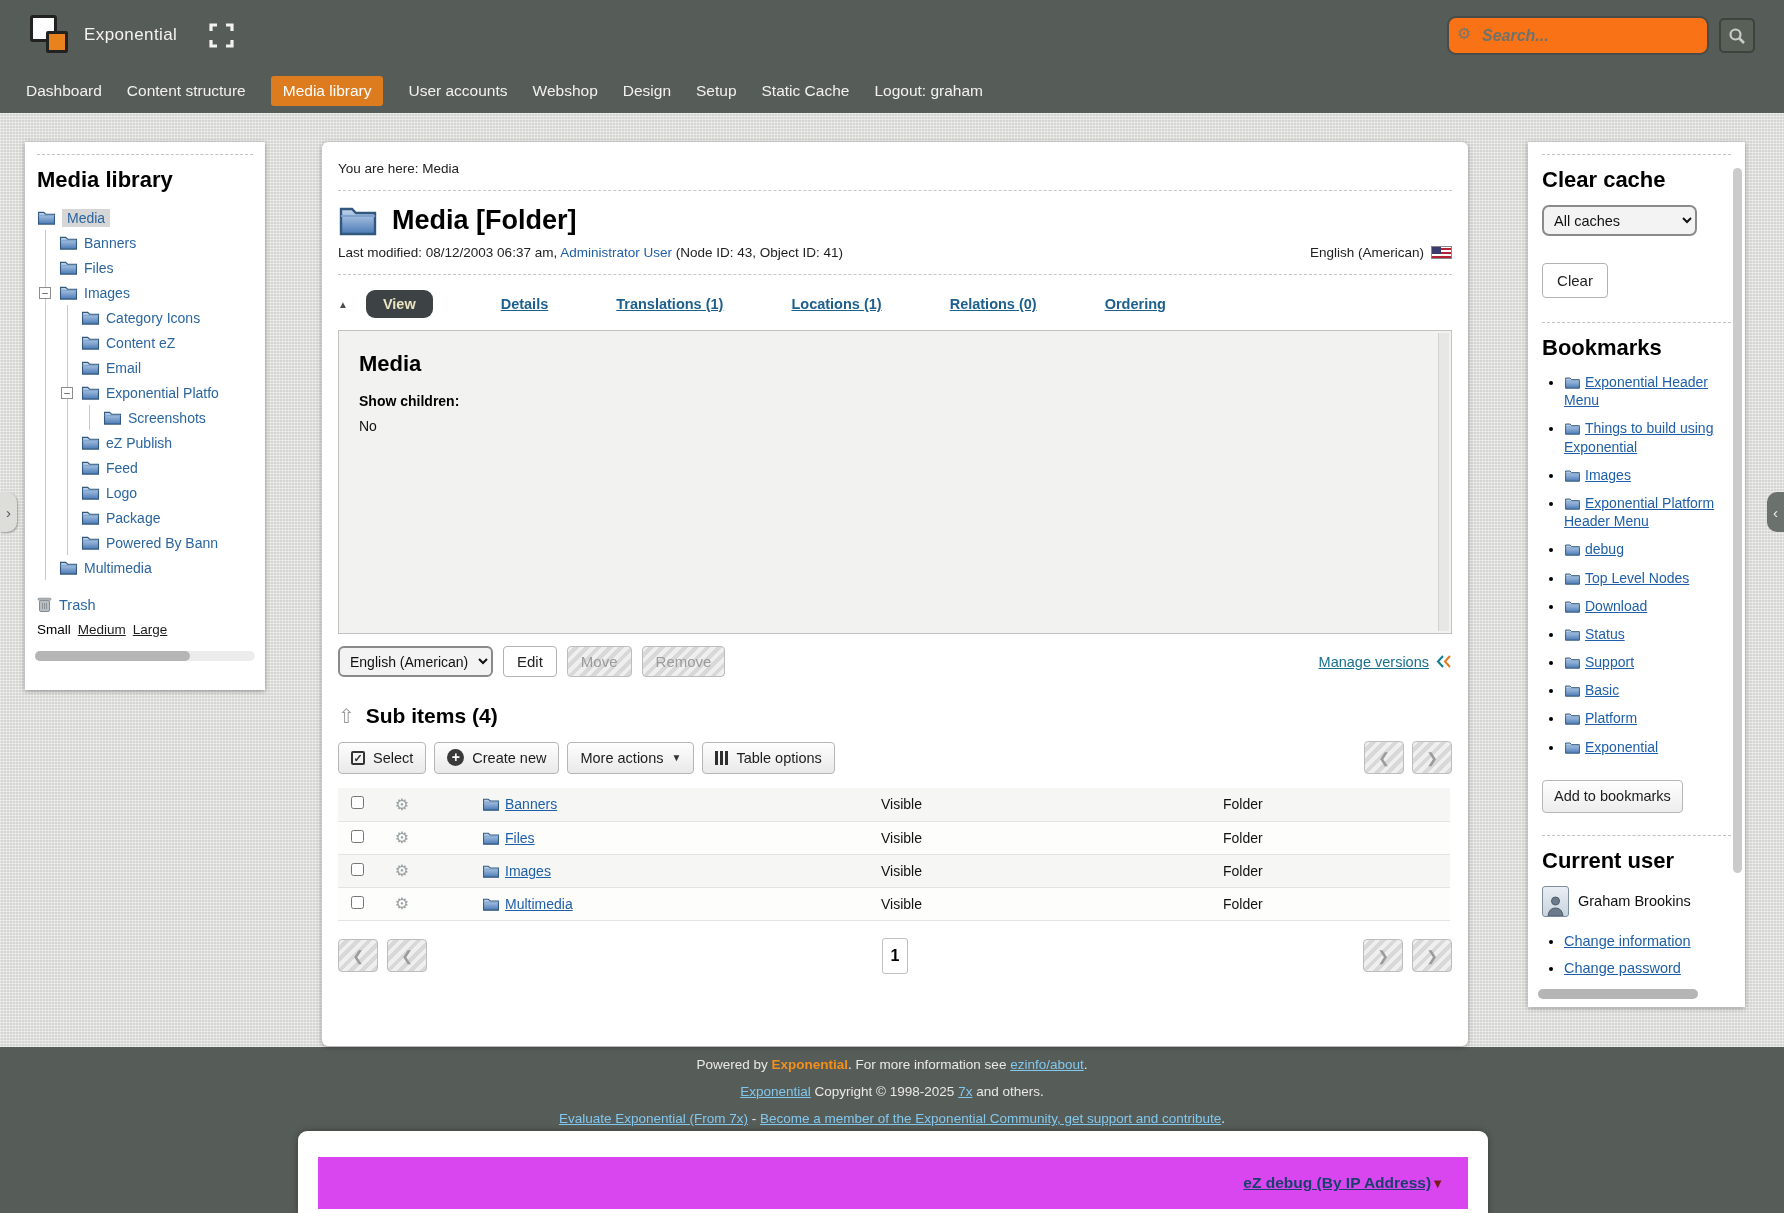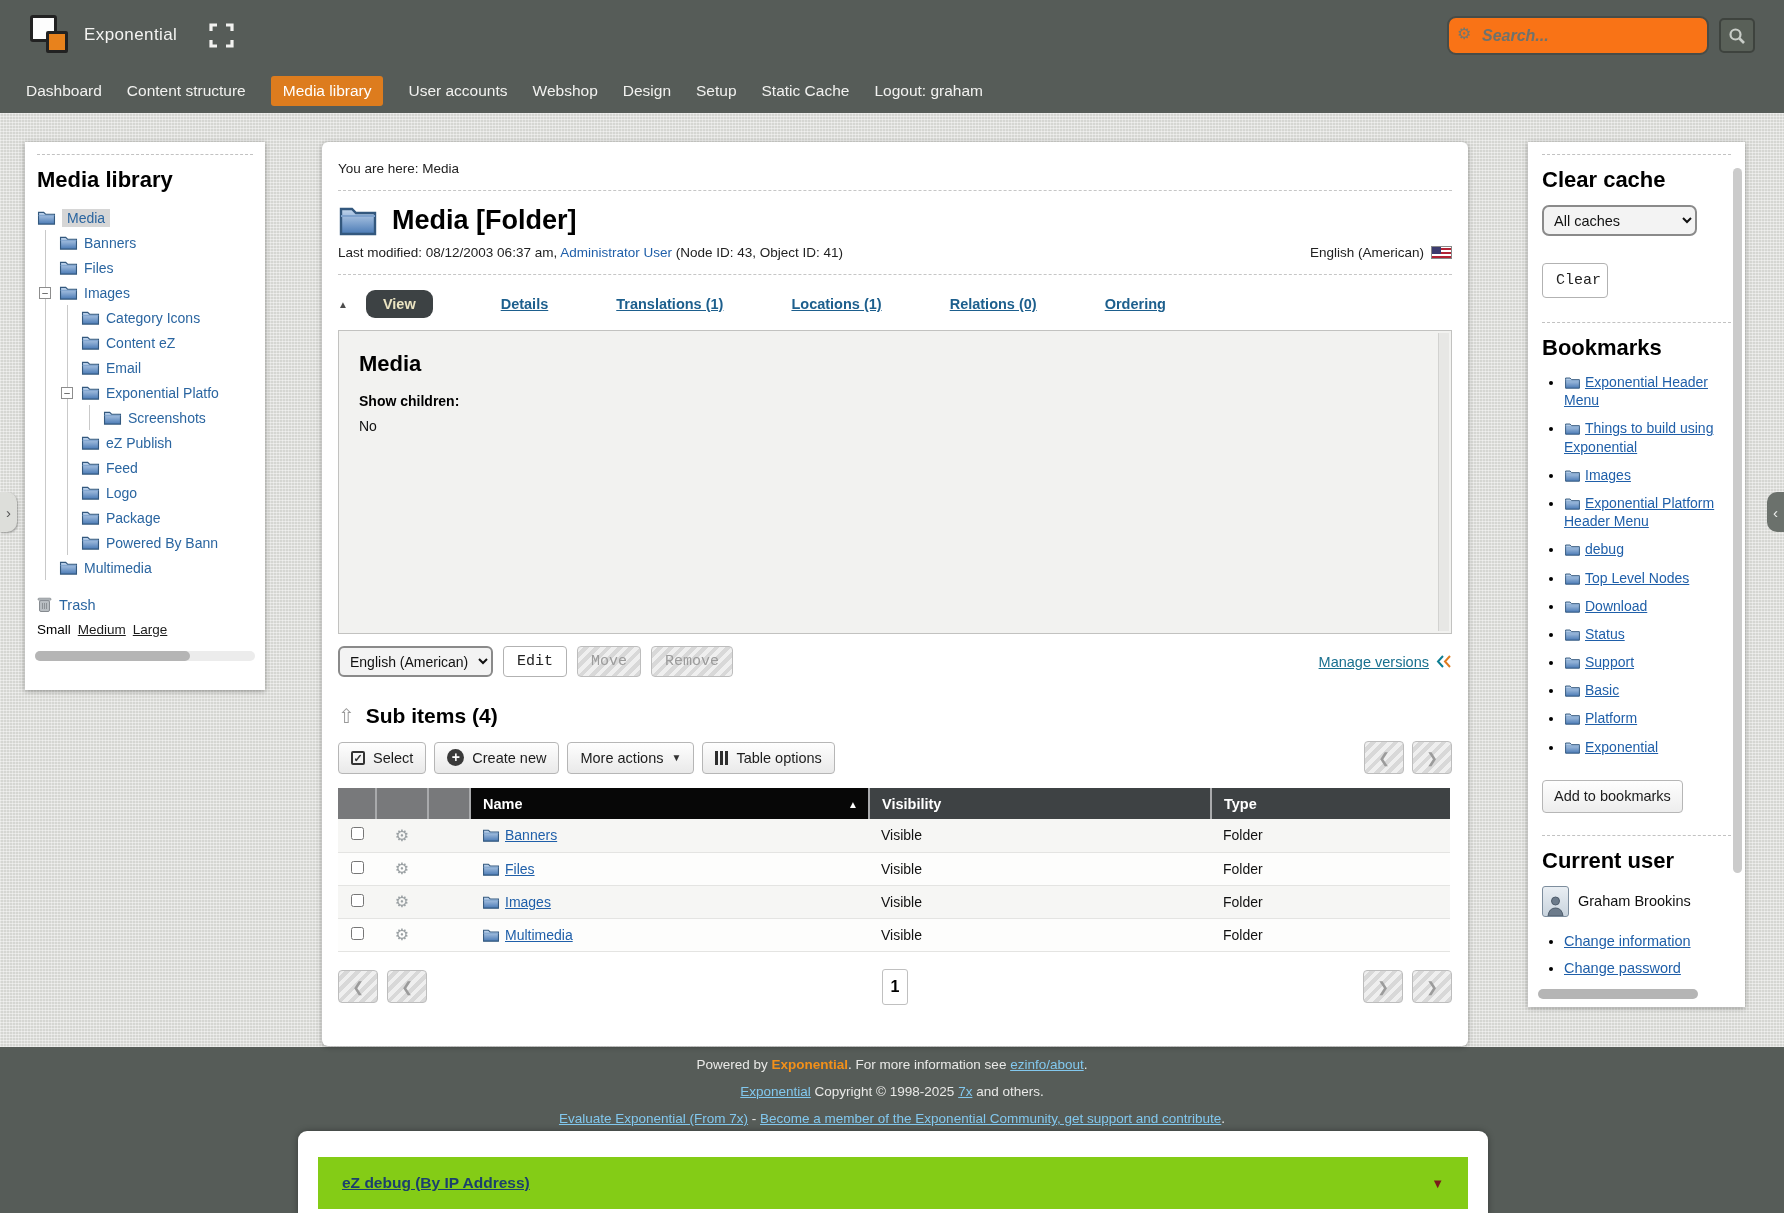--- a/index.html
+++ b/index.html
@@ -103,21 +103,21 @@
   .viewpanel { margin-top:12px; height:304px; background:#f2f2f0; border:1px solid #c2c2c0; position:relative; padding:16px 20px; }
   .viewpanel h3 { font-size:22px; font-weight:bold; margin:4px 0 16px; color:#000; }
   .showlbl { font-weight:bold; font-size:14px; margin-bottom:9px; color:#000; }
   .showval { font-size:14px; color:#111; }
   .vscrollstrip { position:absolute; right:2px; top:2px; bottom:2px; width:11px; background:#e7e7e5; border-left:1px solid #d2d2d0; }
 
   .controls { margin-top:12px; display:flex; align-items:center; gap:10px; }
   select.langsel { height:31px; border:2px solid #8a8a8a; border-radius:6px; background:#f3f3f3;
     font-size:14px; font-family:"Liberation Sans", sans-serif; padding:0 6px; color:#111; }
   .btn { height:31px; padding:4px 13px; border:1px solid #b2b2b2; border-radius:4px; background:#fff;
-    font-size:15px; color:#222; cursor:pointer; font-family:Liberation Mono, monospace; }
+    font-size:15px; color:#222; cursor:pointer; font-family:Liberation Sans, sans-serif; }
   .hatch { background:repeating-linear-gradient(135deg,#efefef 0 4px,#d8d8d8 4px 8px);
     border:1px solid #bdbdbd; color:#9b9b9b; cursor:default; }
   .spacer { flex:1; }
   .manage { display:flex; align-items:center; gap:6px; }
   .manage a { color:#19708f; font-size:14.5px; text-decoration:underline; font-weight:500; }
 
   .subhead { margin-top:27px; display:flex; align-items:center; gap:11px; }
   .subhead .uparr { font-size:20px; color:#9a9a9a; }
   .subhead h2 { font-size:21px; font-weight:bold; color:#000; }
 
@@ -180,22 +180,22 @@
   .rhscroll { position:absolute; bottom:8px; left:10px; width:160px; height:10px; background:#b5b5b5; border-radius:5px; cursor:grab; }
 
   
   .flines { position:absolute; top:1057px; left:0; width:1784px; display:flex; flex-direction:column; gap:12px; text-align:center; z-index:6; }
   .flines div { font-size:13.5px; color:#e9e9e7; }
   .flines b { color:#f39019; }
   .flines a { color:#82c8ee; text-decoration:underline; }
 
   .debug { position:absolute; left:298px; top:1131px; width:1190px; height:84px; background:#fff;
     border-radius:9px 9px 0 0; box-shadow:0 0 6px rgba(0,0,0,.35); z-index:7; }
-  .debug-inner { margin:26px 20px 0; background:#84cc16; height:52px; display:flex; align-items:center;
-    justify-content:space-between; padding:0 24px; }
+  .debug-inner { margin:26px 20px 0; background:#d946ef; height:52px; display:flex; align-items:center;
+    justify-content:flex-end; padding:0 24px; }
   .debug-inner a { font-size:15.5px; font-weight:bold; color:#1b3f6d; text-decoration:underline; }
   .debug-toggle { color:#7a1b1b; font-size:13px; font-weight:bold; cursor:pointer; }
 </style>
 </head>
 <body>
 
 <svg width="0" height="0" style="position:absolute" aria-hidden="true">
   <defs>
     <linearGradient id="fg" x1="0" y1="0" x2="0" y2="1">
       <stop offset="0" stop-color="#c3d7ee"></stop>
@@ -461,28 +461,20 @@
   <table class="sub">
     <colgroup>
         <col style="width:38px">
         <col style="width:52px">
         <col style="width:42px">
         <col style="width:399px">
         <col style="width:342px">
         <col>
       </colgroup>
     <tbody>
-        <tr>
-      <th class="hc-gray"></th>
-      <th class="hc-gray"></th>
-      <th class="hc-gray"></th>
-      <th class="hc-black"><span>Name</span><span class="sortarr">▲</span></th>
-      <th class="hc-dark">Visibility</th>
-      <th class="hc-dark">Type</th>
-    </tr>
     <tr class="odd">
       <td class="c"><input type="checkbox" style=""></td>
       <td class="c"><span class="gear">⚙</span></td>
       <td></td>
       <td class="namecell"><svg class="rowfold">
               <use href="#sym-folder"></use>
             </svg><a>Banners</a></td>
       <td class="plain">Visible</td>
       <td class="plain">Folder</td>
     </tr>

